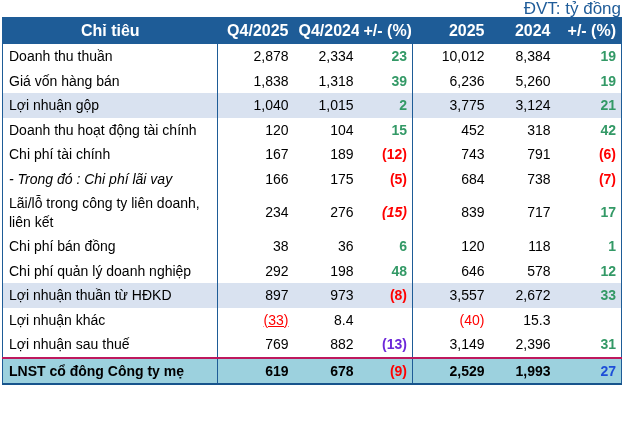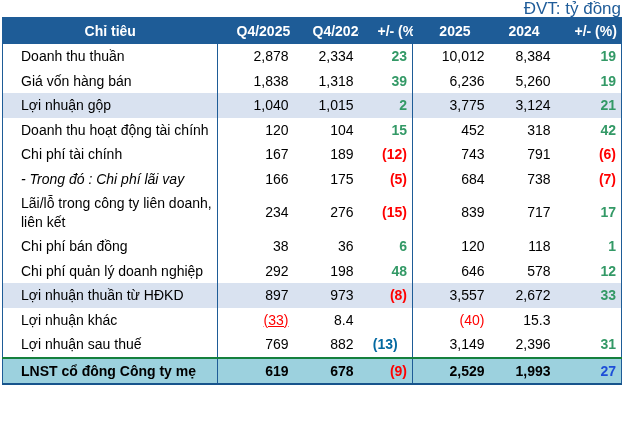--- a/index.html
+++ b/index.html
@@ -31,48 +31,48 @@
   table.fin col.c-q24    { width: 65px; }
   table.fin col.c-pctq   { width: 54px; }
   table.fin col.c-y25    { width: 77px; }
   table.fin col.c-y24    { width: 66px; }
   table.fin col.c-pcty   { width: 66px; }
 
   thead th {
     background: #1E5C97;
     color: #ffffff;
     font-weight: bold;
-    font-size: 14px;
-    padding: 4px 19px;
+    font-size: 16px;
+    padding: 4px 5px;
     height: 18px;
     text-align: right;
     white-space: nowrap;
     overflow: hidden;
   }
   thead th.h-label { text-align: center; }
 
   tbody td {
     font-size: 14px;
     color: #000000;
     padding: 3px 5px;
     line-height: 18.5px;
     vertical-align: middle;
   }
-  tbody td.label { text-align: left; padding-left: 18px; margin-left: 40px; }
+  tbody td.label { text-align: left; padding-left: 6px; margin-left: 40px; }
   tbody td.label .lbl { display: inline-block; max-width: 200px; }
   tbody td.num { text-align: right; white-space: nowrap; }
   tbody td.pct { font-weight: bold; }
   tbody td.sep { border-right: 1px solid #1E5C97; }
 
   tr.highlight td { background: #D9E2F0; }
   tr.italic td.label { font-style: italic; }
   tr.total td {
     background: #9CD1DE;
     font-weight: bold;
-    border-top: 2px solid #15803d;
+    border-top: 2px solid #be185d;
     border-bottom: 2px solid #17548C;
   }
 </style>
 </head>
 <body>
 
 <div class="unit-note">ĐVT: tỷ đồng</div>
 
 <table class="fin">
   <colgroup>
@@ -147,21 +147,21 @@
         <td class="num">175</td>
         <td class="num pct sep" style="color: rgb(255, 0, 0);">(5)</td>
         <td class="num">684</td>
         <td class="num">738</td>
         <td class="num pct" style="color: rgb(255, 0, 0);">(7)</td>
       </tr>
       <tr class="normal">
         <td class="label sep"><span class="lbl">Lãi/lỗ trong công ty liên doanh, liên kết</span></td>
         <td class="num">234</td>
         <td class="num">276</td>
-        <td class="num pct sep" style="color: rgb(255, 0, 0);">(15)</td>
+        <td class="num pct sep" style="color: rgb(255, 0, 0); font-style: italic;">(15)</td>
         <td class="num">839</td>
         <td class="num">717</td>
         <td class="num pct" style="color: rgb(51, 153, 102);">17</td>
       </tr>
       <tr class="normal">
         <td class="label sep"><span class="lbl">Chi phí bán đồng</span></td>
         <td class="num">38</td>
         <td class="num">36</td>
         <td class="num pct sep" style="color: rgb(51, 153, 102);">6</td>
         <td class="num">120</td>
@@ -192,21 +192,21 @@
         <td class="num">8.4</td>
         <td class="num pct sep"></td>
         <td class="num" style="color: rgb(255, 0, 0);">(40)</td>
         <td class="num">15.3</td>
         <td class="num pct"></td>
       </tr>
       <tr class="normal">
         <td class="label sep"><span class="lbl">Lợi nhuận sau thuế</span></td>
         <td class="num">769</td>
         <td class="num">882</td>
-        <td class="num pct sep" style="color: #0369a1; text-align: center;">(13)</td>
+        <td class="num pct sep" style="color: #6d28d9;">(13)</td>
         <td class="num">3,149</td>
         <td class="num">2,396</td>
         <td class="num pct" style="color: rgb(51, 153, 102);">31</td>
       </tr>
       <tr class="total">
         <td class="label sep"><span class="lbl">LNST cổ đông Công ty mẹ</span></td>
         <td class="num">619</td>
         <td class="num">678</td>
         <td class="num pct sep" style="color: rgb(255, 0, 0);">(9)</td>
         <td class="num">2,529</td>

